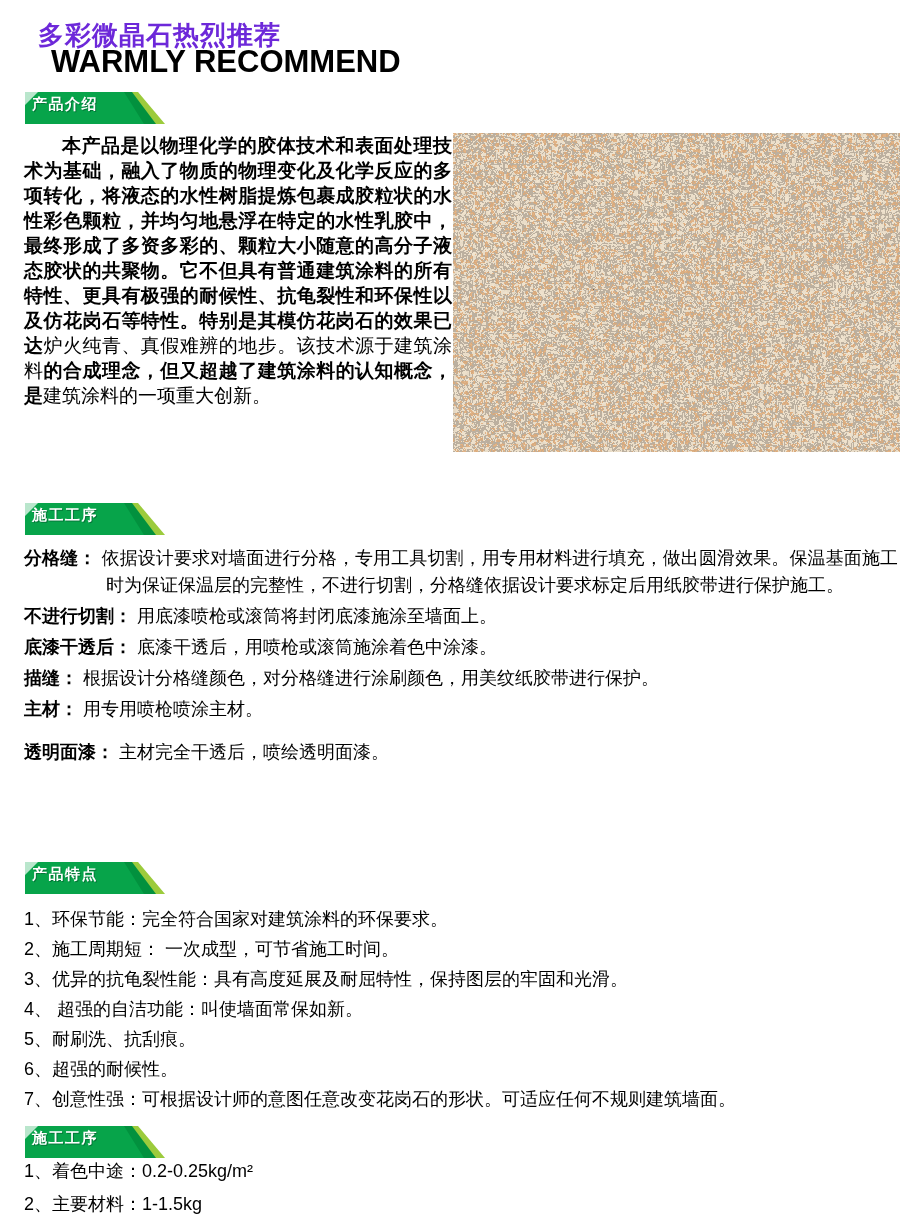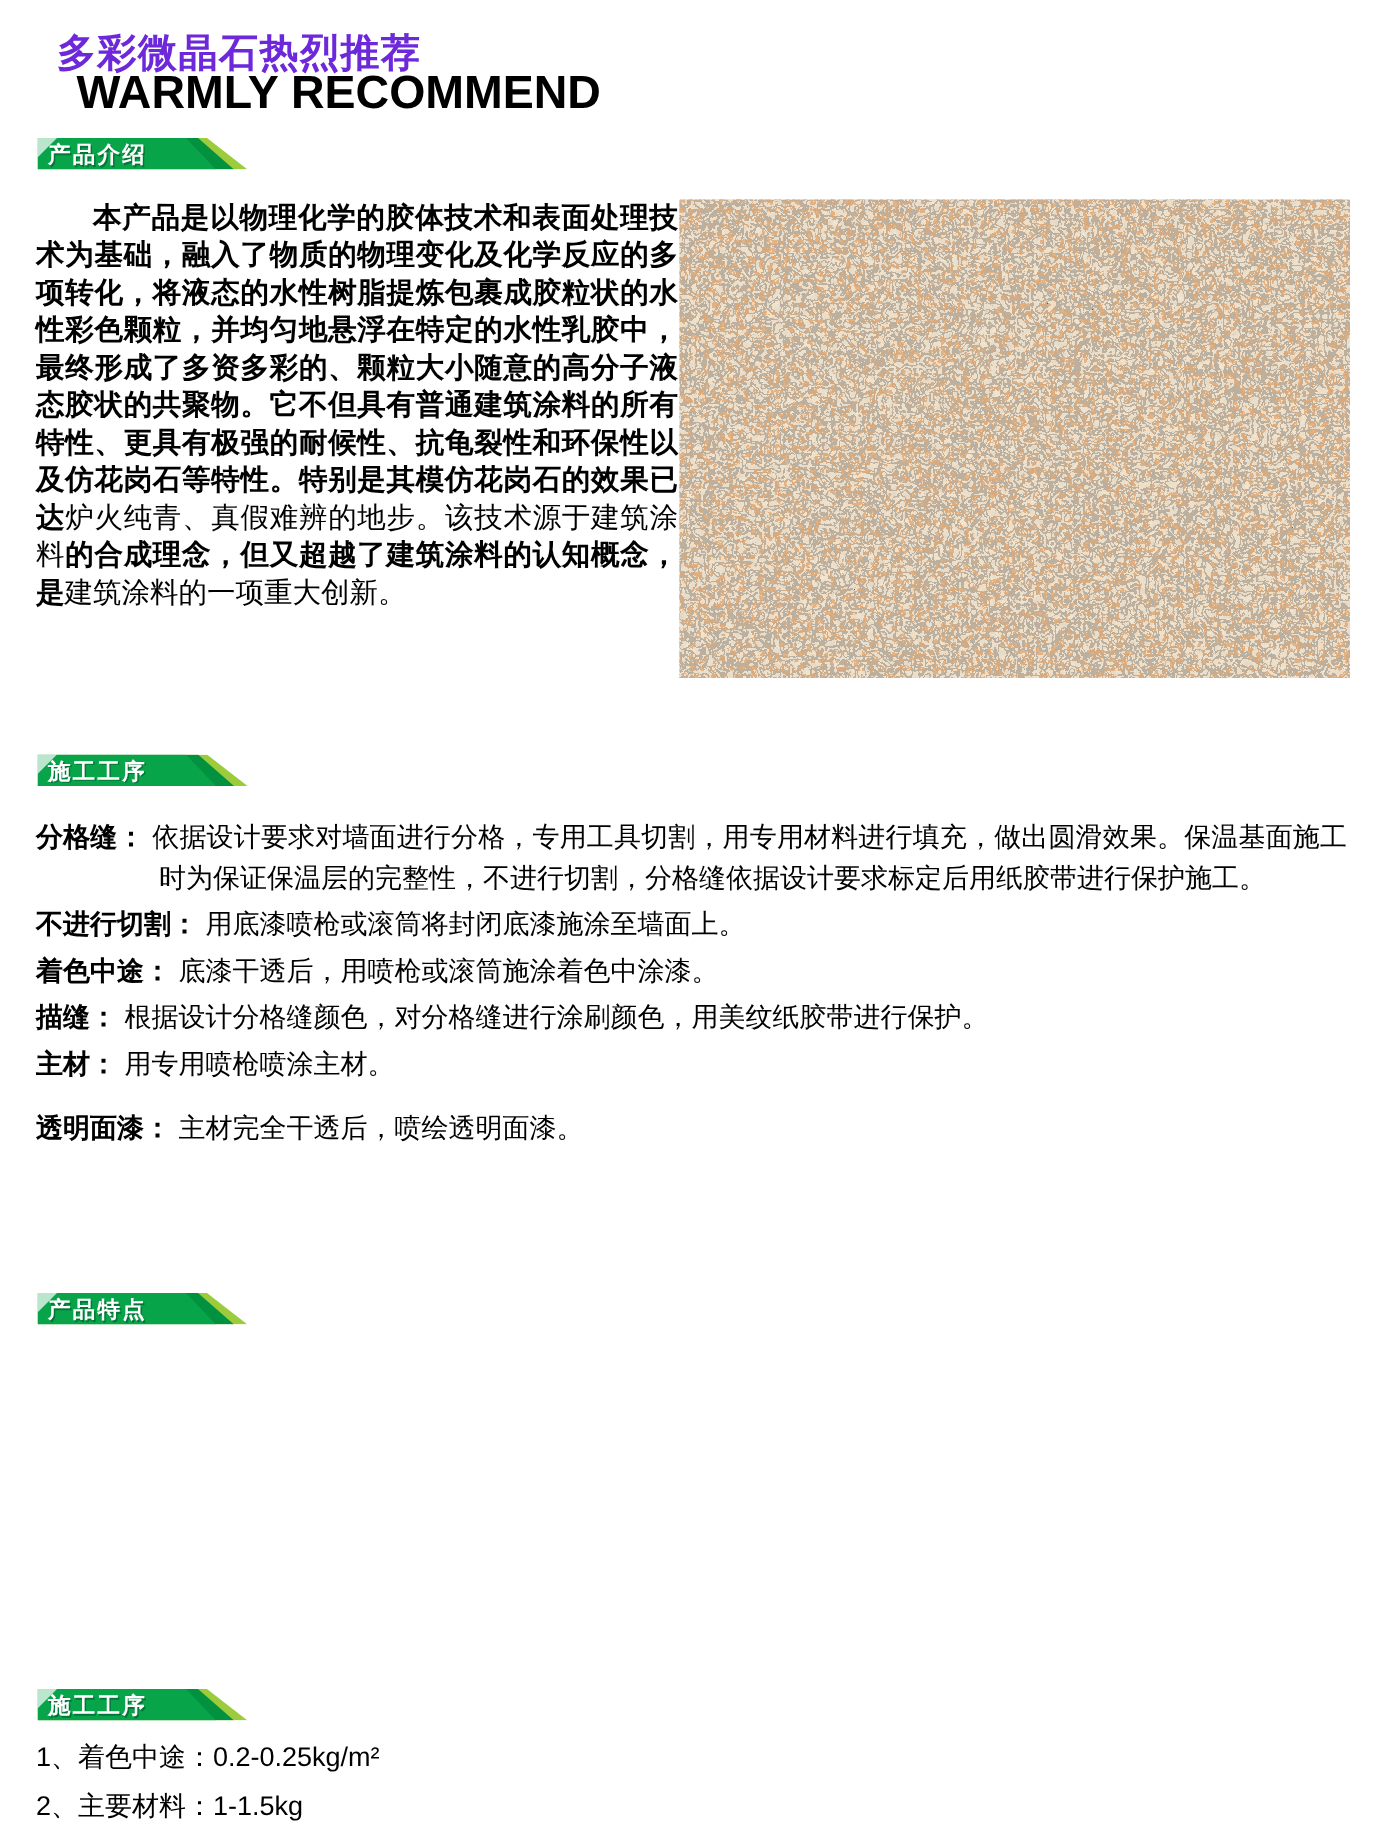--- a/index.html
+++ b/index.html
@@ -9,21 +9,21 @@
   }
   .title-cn{
     position:absolute;left:38px;top:18px;font-size:26px;font-weight:bold;
     color:#6d28d9;letter-spacing:1px;
   }
   .title-en{
     position:absolute;left:51px;top:44px;font-size:31px;font-weight:bold;
     color:#000;letter-spacing:0px;
   }
   
-  .banner{position:absolute;left:25px;width:142px;height:21px;}
+  .banner{position:absolute;left:25px;width:142px;height:32px;}
   .b-light{position:absolute;left:0;top:0;width:100%;height:100%;
     background:#9ccb3c;clip-path:polygon(0 0,113px 0,140px 100%,0 100%);}
   .b-dark{position:absolute;left:0;top:0;width:100%;height:100%;
     background:#02913e;clip-path:polygon(0 0,107px 0,131px 100%,0 100%);}
   .b-main{position:absolute;left:0;top:0;width:100%;height:100%;
     background:#07a44a;clip-path:polygon(0 0,99px 0,119px 100%,0 100%);}
   .b-fold{position:absolute;left:0;top:0;width:0;height:0;
     border-top:13px solid rgba(255,255,255,.72);border-right:13px solid transparent;}
   .b-label{position:absolute;left:7px;top:0;line-height:23px;color:#fff;
     font-weight:bold;font-size:15px;letter-spacing:1.5px;
@@ -116,34 +116,43 @@
     <span class="b-light"></span>
     <span class="b-dark"></span>
     <span class="b-main"></span>
     <span class="b-fold"></span>
     <span class="b-label">施工工序</span>
   </div>
 
   <div class="steps">
     <p class="step" style="padding-left:82px;text-indent:-82px"><span class="lbl">分格缝：</span> <span>依据设计要求对墙面进行分格，专用工具切割，用专用材料进行填充，做出圆滑效果。保温基面施工时为保证保温层的完整性，不进行切割，分格缝依据设计要求标定后用纸胶带进行保护施工。</span></p>
     <p class="step"><span class="lbl">不进行切割：</span> <span>用底漆喷枪或滚筒将封闭底漆施涂至墙面上。</span></p>
-    <p class="step"><span class="lbl">着色中途：</span> <span>底漆干透后，用喷枪或滚筒施涂着色中涂漆。</span></p>
+    <p class="step"><span class="lbl">底漆干透后：</span> <span>底漆干透后，用喷枪或滚筒施涂着色中涂漆。</span></p>
     <p class="step" style="margin-top:1px"><span class="lbl">描缝：</span> <span>根据设计分格缝颜色，对分格缝进行涂刷颜色，用美纹纸胶带进行保护。</span></p>
     <p class="step"><span class="lbl">主材：</span> <span>用专用喷枪喷涂主材。</span></p>
     <p class="step" style="margin-top:16px"><span class="lbl">透明面漆：</span> <span>主材完全干透后，喷绘透明面漆。</span></p>
   </div>
 
   <div class="banner" style="top:862px">
     <span class="b-light"></span>
     <span class="b-dark"></span>
     <span class="b-main"></span>
     <span class="b-fold"></span>
     <span class="b-label">产品特点</span>
   </div>
 
+  <div class="plain-list features">
+    <div>1、环保节能：完全符合国家对建筑涂料的环保要求。</div>
+    <div>2、施工周期短：  一次成型，可节省施工时间。</div>
+    <div>3、优异的抗龟裂性能：具有高度延展及耐屈特性，保持图层的牢固和光滑。</div>
+    <div>4、 超强的自洁功能：叫使墙面常保如新。</div>
+    <div>5、耐刷洗、抗刮痕。</div>
+    <div>6、超强的耐候性。</div>
+    <div>7、创意性强：可根据设计师的意图任意改变花岗石的形状。可适应任何不规则建筑墙面。</div>
+  </div>
 
   <div class="banner" style="top:1126px">
     <span class="b-light"></span>
     <span class="b-dark"></span>
     <span class="b-main"></span>
     <span class="b-fold"></span>
     <span class="b-label">施工工序</span>
   </div>
 
   <div class="plain-list params">

